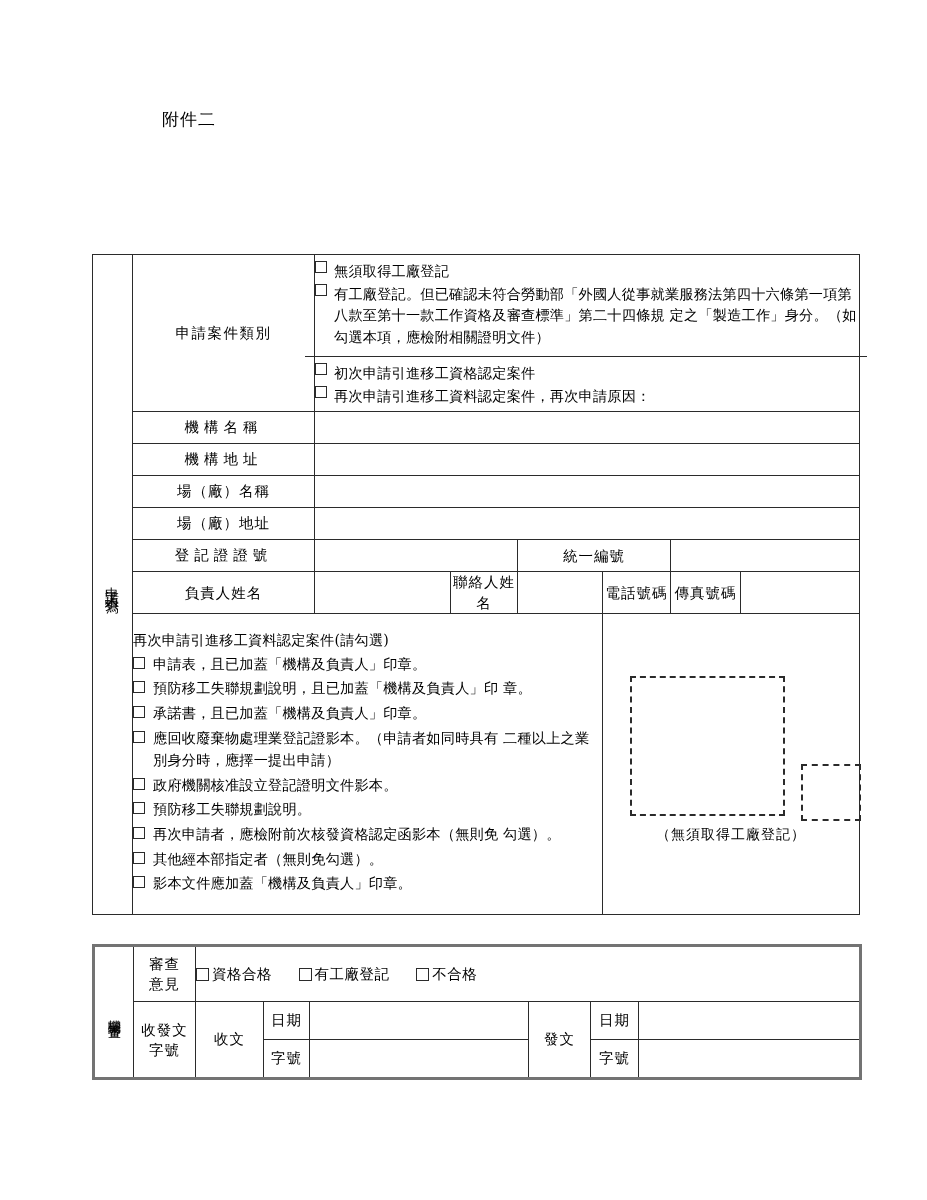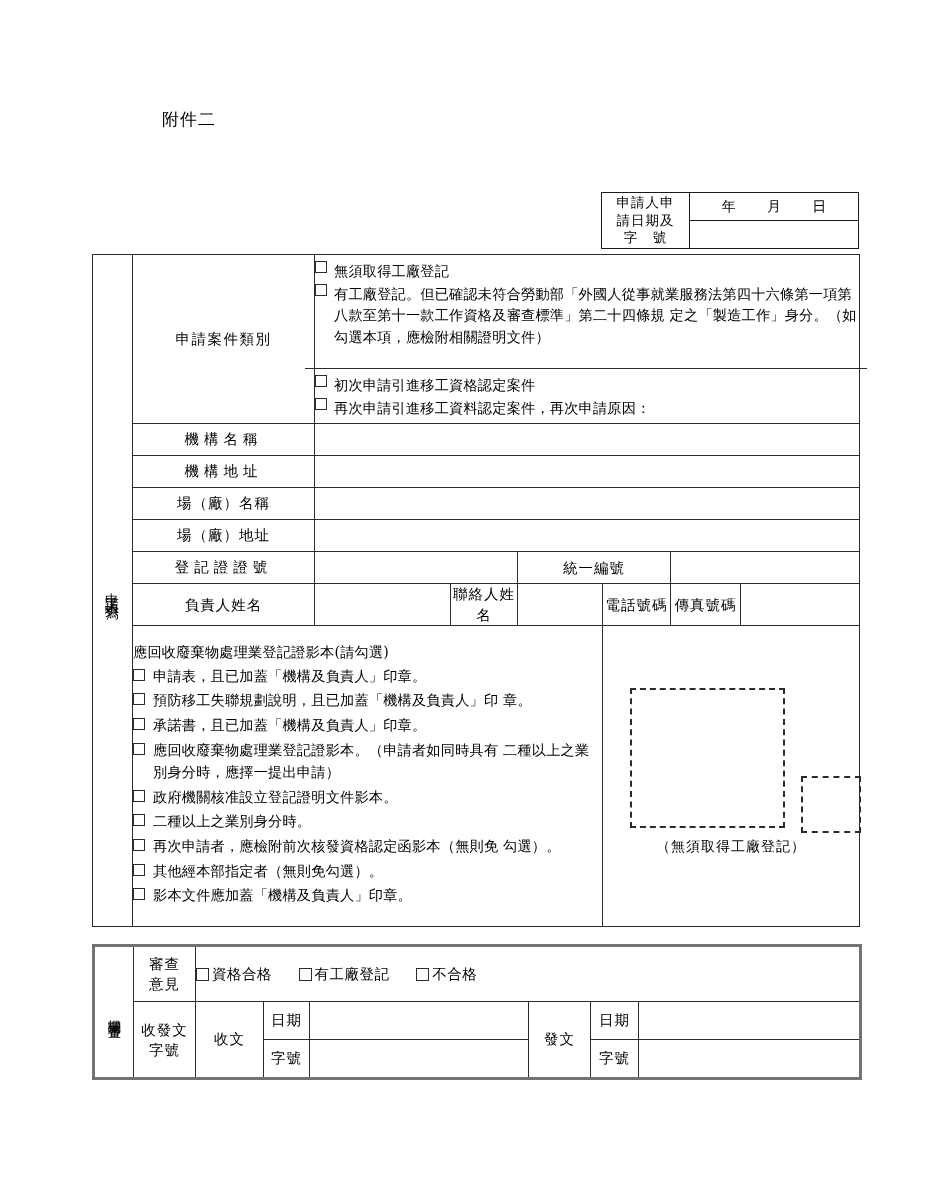--- a/index.html
+++ b/index.html
@@ -143,21 +143,21 @@
     width: 12px;
     height: 12px;
     border: 1.1px solid #2b2b2b;
     box-sizing: border-box;
     margin-right: 7px;
     vertical-align: 1px;
     flex: 0 0 auto;
   }
   .cat-cell { padding: 7px 8px 7px 10px; }
   .cat-group { padding: 1px 0; }
-  .cat-group.top { border-bottom: 1.1px solid #2b2b2b; margin: 0 -8px 0 -10px; padding: 4px 8px 18px 10px; }
+  .cat-group.top { border-bottom: 1.1px solid #2b2b2b; margin: 0 -8px 0 -10px; padding: 4px 8px 6px 10px; }
   .cat-group.bot { margin: 0 -8px 0 -10px; padding: 5px 8px 2px 10px; }
   .cat-item {
     display: flex;
     align-items: flex-start;
     font-size: 14.2px;
     line-height: 1.52;
     margin: 1.5px 0;
   }
   .cat-item .txt { letter-spacing: 0.2px; }
 
@@ -264,35 +264,20 @@
     padding: 4px 2px;
   }
 </style>
 </head>
 <body>
 
 <div class="page">
 
   <div class="attach-label">附件二</div>
 
-  <div class="datebox">
-    <div class="datebox-label">
-      <span>申請人申</span>
-      <span>請日期及</span>
-      <span>字　號</span>
-    </div>
-    <div class="datebox-right">
-      <div class="datebox-ymd">
-        <span>年</span>
-        <span>月</span>
-        <span>日</span>
-      </div>
-      <div class="datebox-blank"></div>
-    </div>
-  </div>
 
   <table class="tbl">
     <colgroup>
       <col style="width:40px">
       <col style="width:182px">
       <col style="width:136px">
       <col style="width:67px">
       <col style="width:85px">
       <col style="width:68px">
       <col style="width:70px">
@@ -364,21 +349,21 @@
       <td style="height:31px"></td>
       <td class="c-center">聯絡人姓名</td>
       <td></td>
       <td class="c-center">電話號碼</td>
       <td class="c-center">傳真號碼</td>
       <td></td>
     </tr>
 
     <tr>
       <td class="chk-cell" colspan="4">
-        <div class="chk-head">應回收廢棄物處理業登記證影本(請勾選)</div>
+        <div class="chk-head">再次申請引進移工資料認定案件(請勾選)</div>
 
         <div class="chk-item">
           <span class="cb"></span>
           <span>申請表，且已加蓋「機構及負責人」印章。</span>
         </div>
         <div class="chk-item">
           <span class="cb"></span>
           <span>預防移工失聯規劃說明，且已加蓋「機構及負責人」印 章。</span>
         </div>
         <div class="chk-item">
@@ -388,21 +373,21 @@
         <div class="chk-item">
           <span class="cb"></span>
           <span>應回收廢棄物處理業登記證影本。（申請者如同時具有 二種以上之業別身分時，應擇一提出申請）</span>
         </div>
         <div class="chk-item">
           <span class="cb"></span>
           <span>政府機關核准設立登記證明文件影本。</span>
         </div>
         <div class="chk-item">
           <span class="cb"></span>
-          <span>二種以上之業別身分時。</span>
+          <span>預防移工失聯規劃說明。</span>
         </div>
         <div class="chk-item">
           <span class="cb"></span>
           <span>再次申請者，應檢附前次核發資格認定函影本（無則免 勾選）。</span>
         </div>
         <div class="chk-item">
           <span class="cb"></span>
           <span>其他經本部指定者（無則免勾選）。</span>
         </div>
         <div class="chk-item">

